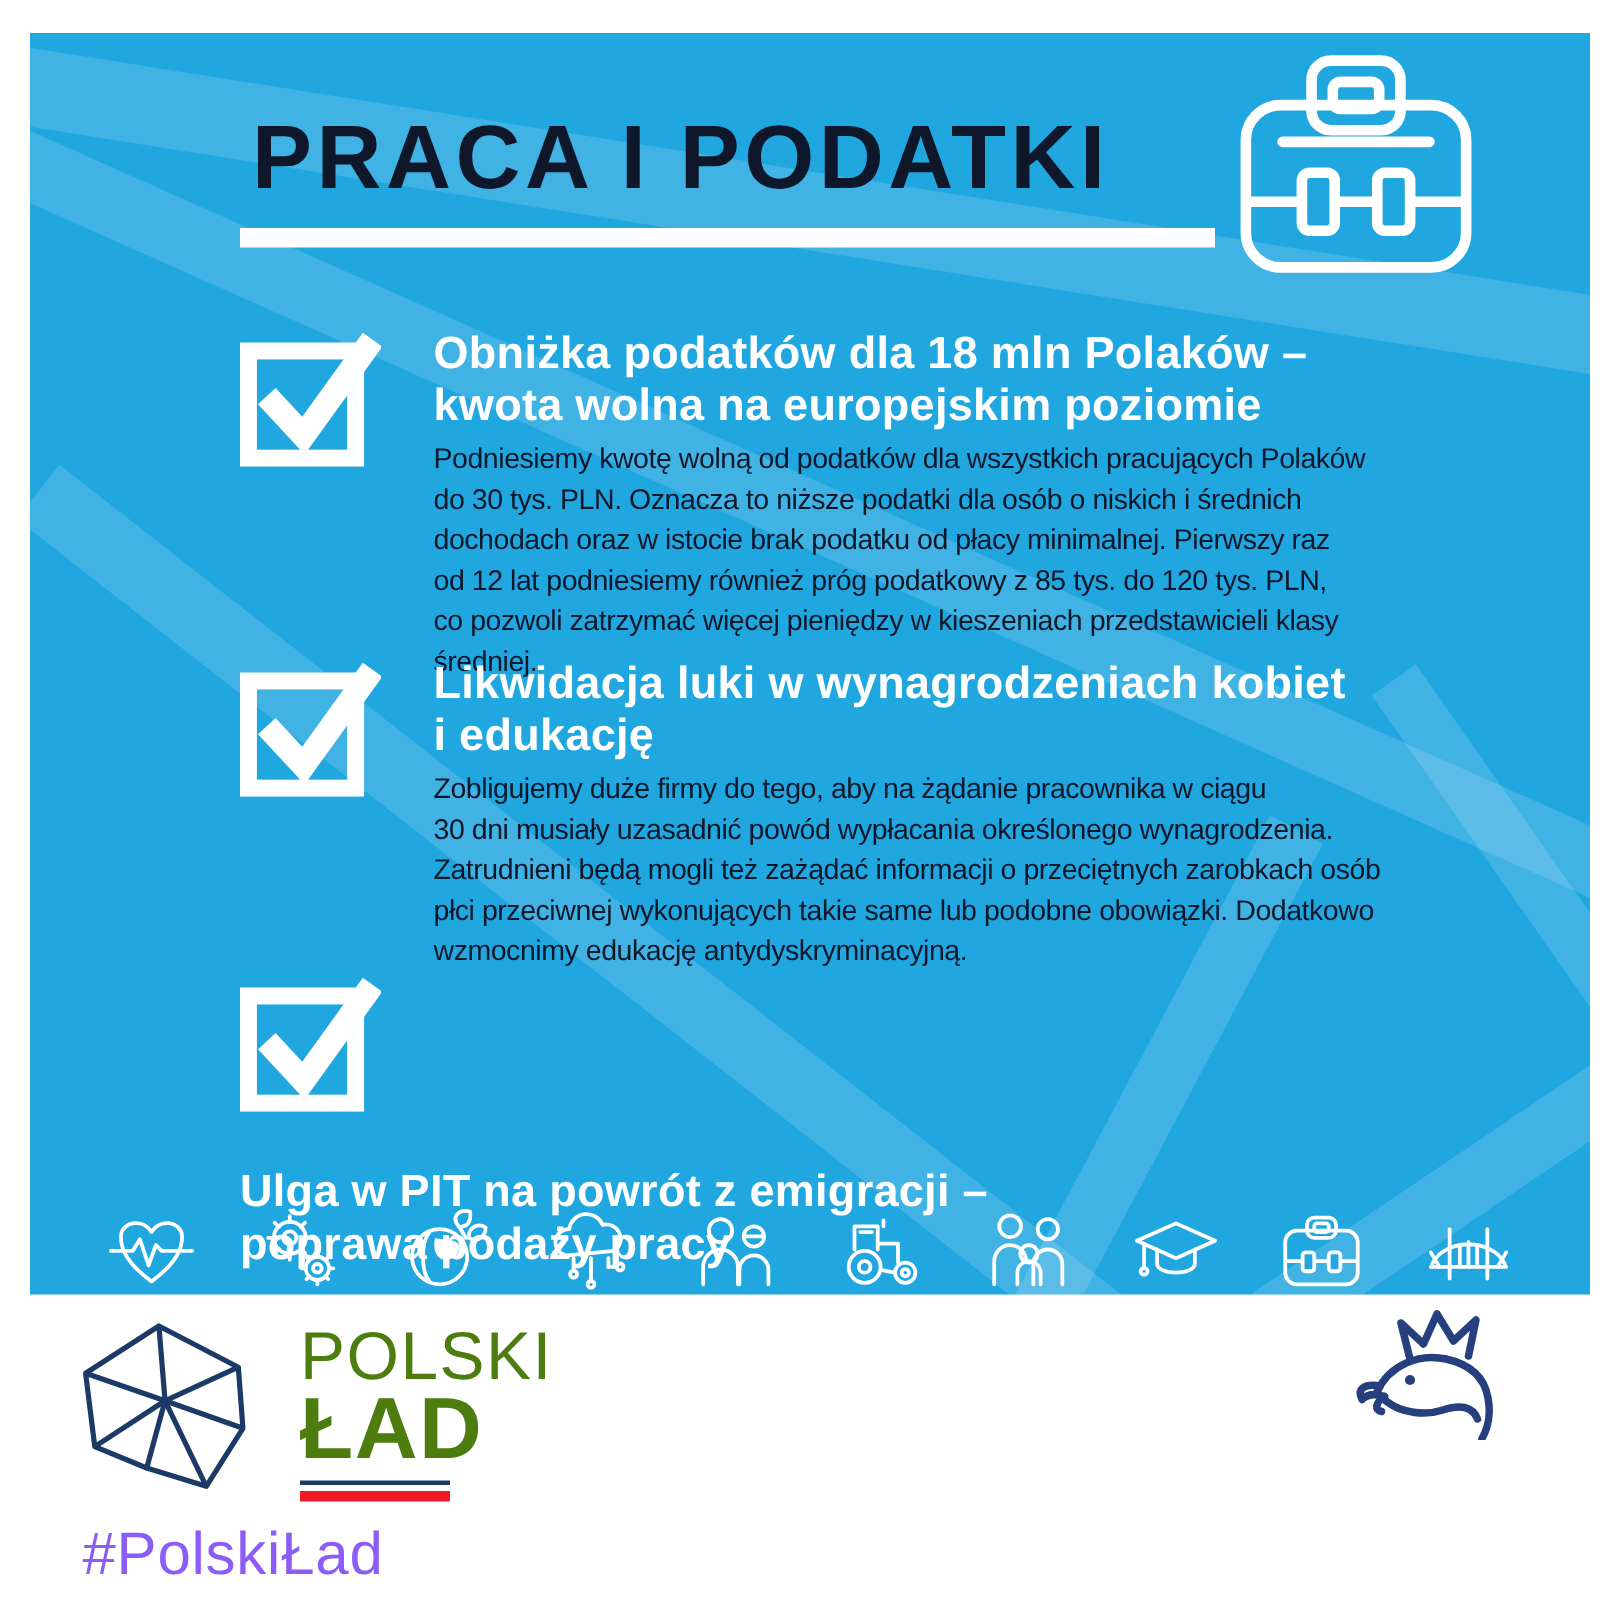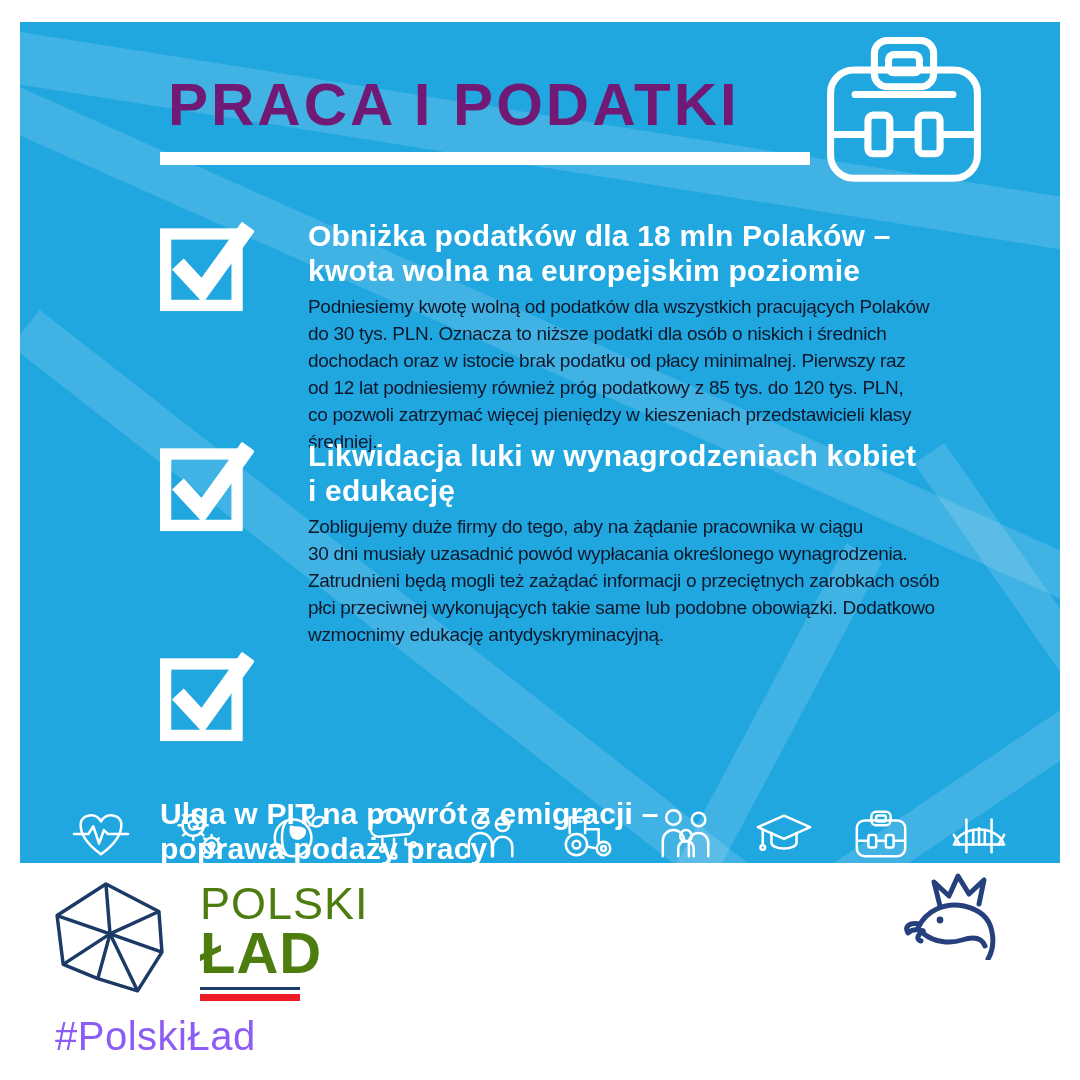--- a/index.html
+++ b/index.html
@@ -14,26 +14,26 @@
   .ray{position:absolute;background:rgba(255,255,255,0.14);}
   .ray1{width:1500px;height:52px;left:-120px;top:110px;transform:rotate(9deg);}
   .ray2{width:1500px;height:44px;left:-160px;top:330px;transform:rotate(24deg);}
   .ray3{width:900px;height:46px;left:-90px;top:560px;transform:rotate(38deg);}
   .ray4{width:700px;height:40px;left:330px;top:820px;transform:rotate(-62deg);}
   .ray5{width:760px;height:42px;left:560px;top:760px;transform:rotate(-34deg);}
   .ray6{width:700px;height:36px;left:760px;top:700px;transform:rotate(55deg);}
 
   .page-title{
     position:absolute;left:148px;top:48px;margin:0;
-    font-size:60px;font-weight:800;letter-spacing:3px;color:#701a75;white-space:nowrap;
+    font-size:60px;font-weight:800;letter-spacing:3px;color:#0f172a;white-space:nowrap;
   }
   .title-underline{position:absolute;left:140px;top:130px;width:650px;height:13px;background:#ffffff;}
   .brief-hero{position:absolute;left:800px;top:12px;width:168px;height:152px;}
 
-  .item{position:absolute;left:140px;display:flex;gap:54px;}
+  .item{position:absolute;left:140px;display:flex;gap:35px;}
   .item-1{top:196px;}
   .item-2{top:416px;}
   .item-3{top:626px;flex-direction:column;}
   .checkbox{width:94px;height:94px;flex:0 0 94px;}
   .item-text{width:738px;}
   .item-text h2{
     margin:0;font-size:30px;line-height:35px;font-weight:800;color:#ffffff;
     white-space:pre-line;letter-spacing:0.2px;
   }
   .item-text p{

